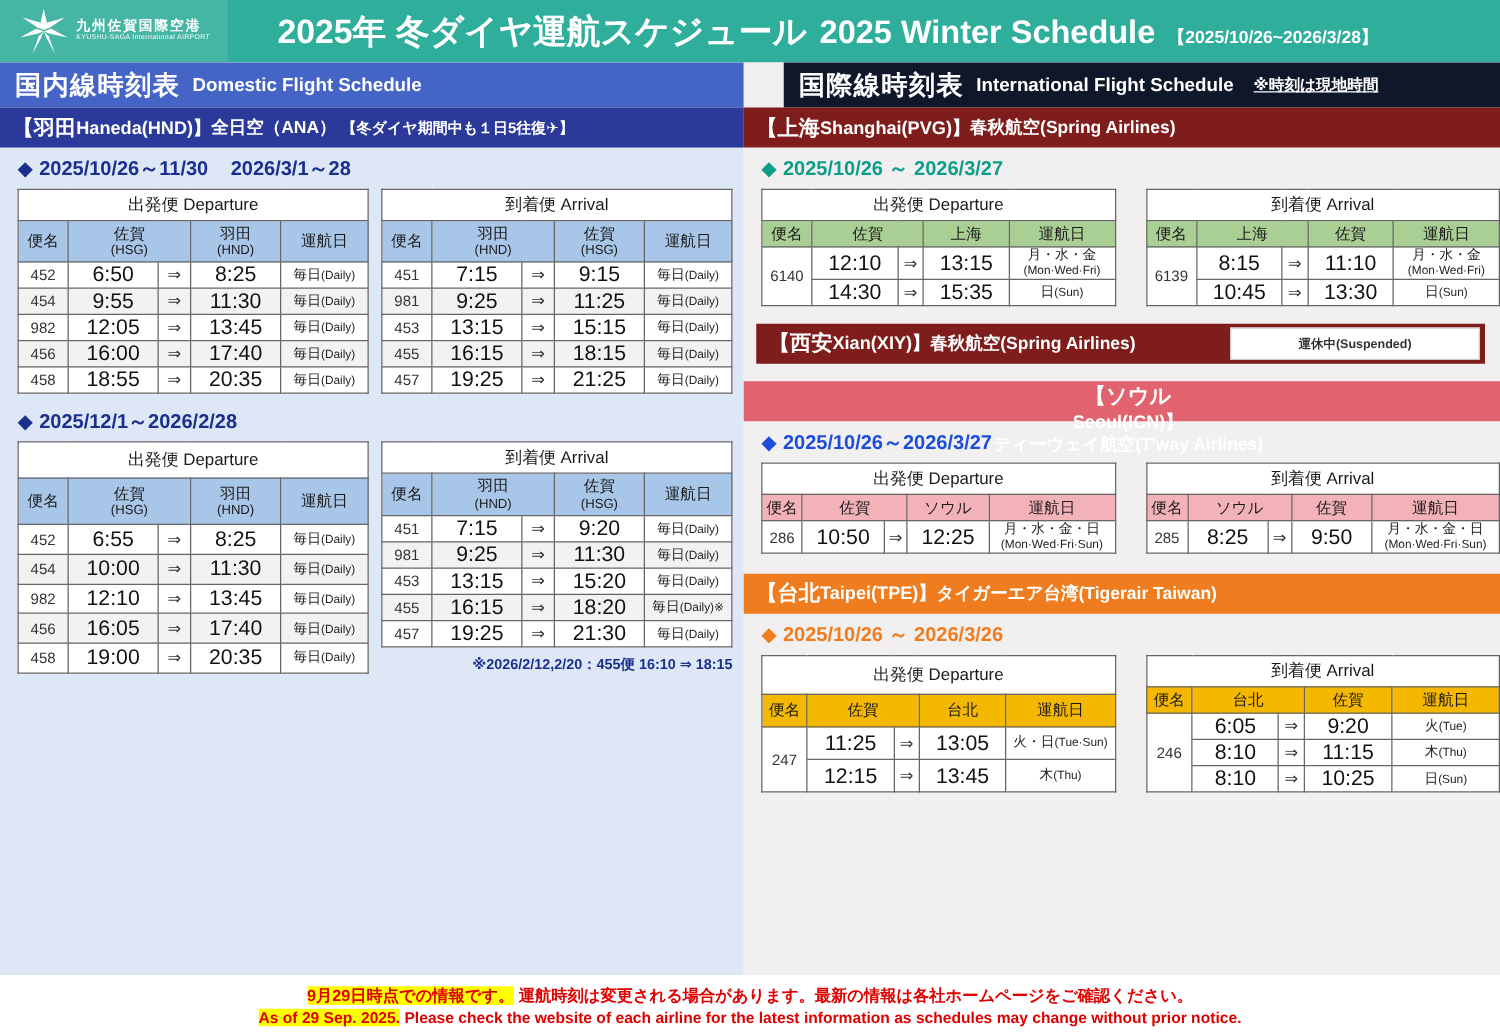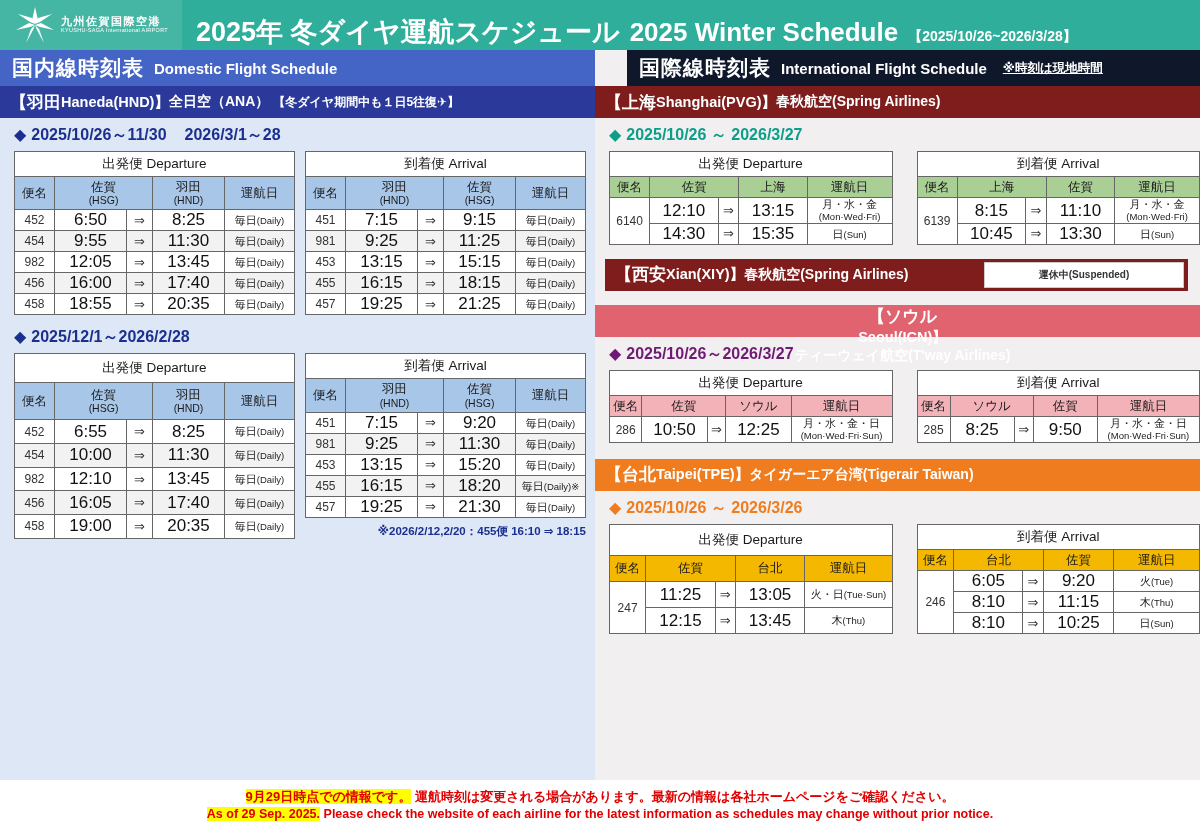--- a/index.html
+++ b/index.html
@@ -6,37 +6,37 @@
   body {
     width: 1200px; height: 827px;
     font-family: "Liberation Sans", "DejaVu Sans", sans-serif;
     background: #ffffff;
     overflow: hidden;
   }
   .page { width: 1200px; height: 827px; position: relative; display: flex; flex-direction: column; }
 
   
   .titlebar {
-    height: 50px; background: #2fae9b; display: flex; align-items: flex-end;
+    height: 50px; background: #2fae9b; display: flex; align-items: center;
     flex: 0 0 50px;
   }
   .logo-box {
     width: 182px; height: 50px; background: #45b5a4;
     display: flex; align-items: center; gap: 5px; padding-left: 14px;
     flex: 0 0 182px;
   }
   .logo-mark { width: 42px; height: 40px; flex: 0 0 42px; }
   .logo-text { display: flex; flex-direction: column; line-height: 1.05; }
   .logo-jp { font-size: 11px; color: #ffffff; letter-spacing: 1.5px; font-weight: bold; }
   .logo-en { font-size: 5.5px; color: #ffffff; letter-spacing: 0.3px; white-space: nowrap; }
   .title-main {
     flex: 1; display: flex; align-items: baseline; gap: 10px; padding-left: 14px;
     color: #ffffff;
   }
-  .t-jp { font-size: 27px; font-weight: bold; letter-spacing: 0px; }
+  .t-jp { font-size: 27px; font-weight: bold; letter-spacing: 0px; margin-left: 26px; }
   .t-en { font-size: 26px; font-weight: bold; }
   .t-range { font-size: 14px; font-weight: bold; }
 
   
   .columns { display: flex; flex: 1; }
   .col-dom { width: 595px; flex: 0 0 595px; background: #dde7f6; display:flex; flex-direction:column; }
   .col-int { width: 605px; flex: 0 0 605px; background: #f1efef; display:flex; flex-direction:column; }
 
   
   .sec-head {
@@ -66,21 +66,21 @@
     position: absolute; right: 4px; top: 3px; height: 26px; width: 200px;
     background: #ffffff; color: #333333; font-size: 10px;
     display: flex; align-items: center; justify-content: center; font-weight: bold;
     border: 1px solid #cccccc;
   }
 
   
   .date-line { font-size: 16px; font-weight: bold; padding: 7px 0 5px 14px; }
   .date-line.blue { color: #1b2f8f; }
   .date-line.teal { color: #0d9e8a; }
-  .date-line.pink { color: #701a75; }
+  .date-line.pink { color: #1d4ed8; }
   .date-line.orange { color: #ef7d1f; }
   .date-line .d2 { margin-left: 18px; }
   .diamond { margin-right: 5px; }
 
   
   .tbl-pair { display: flex; gap: 10px; padding-left: 14px; }
   table.ft { border-collapse: collapse; background: #ffffff; table-layout: fixed; }
   table.ft th, table.ft td {
     border: 1px solid #666666; text-align: center; vertical-align: middle;
     font-weight: normal;

